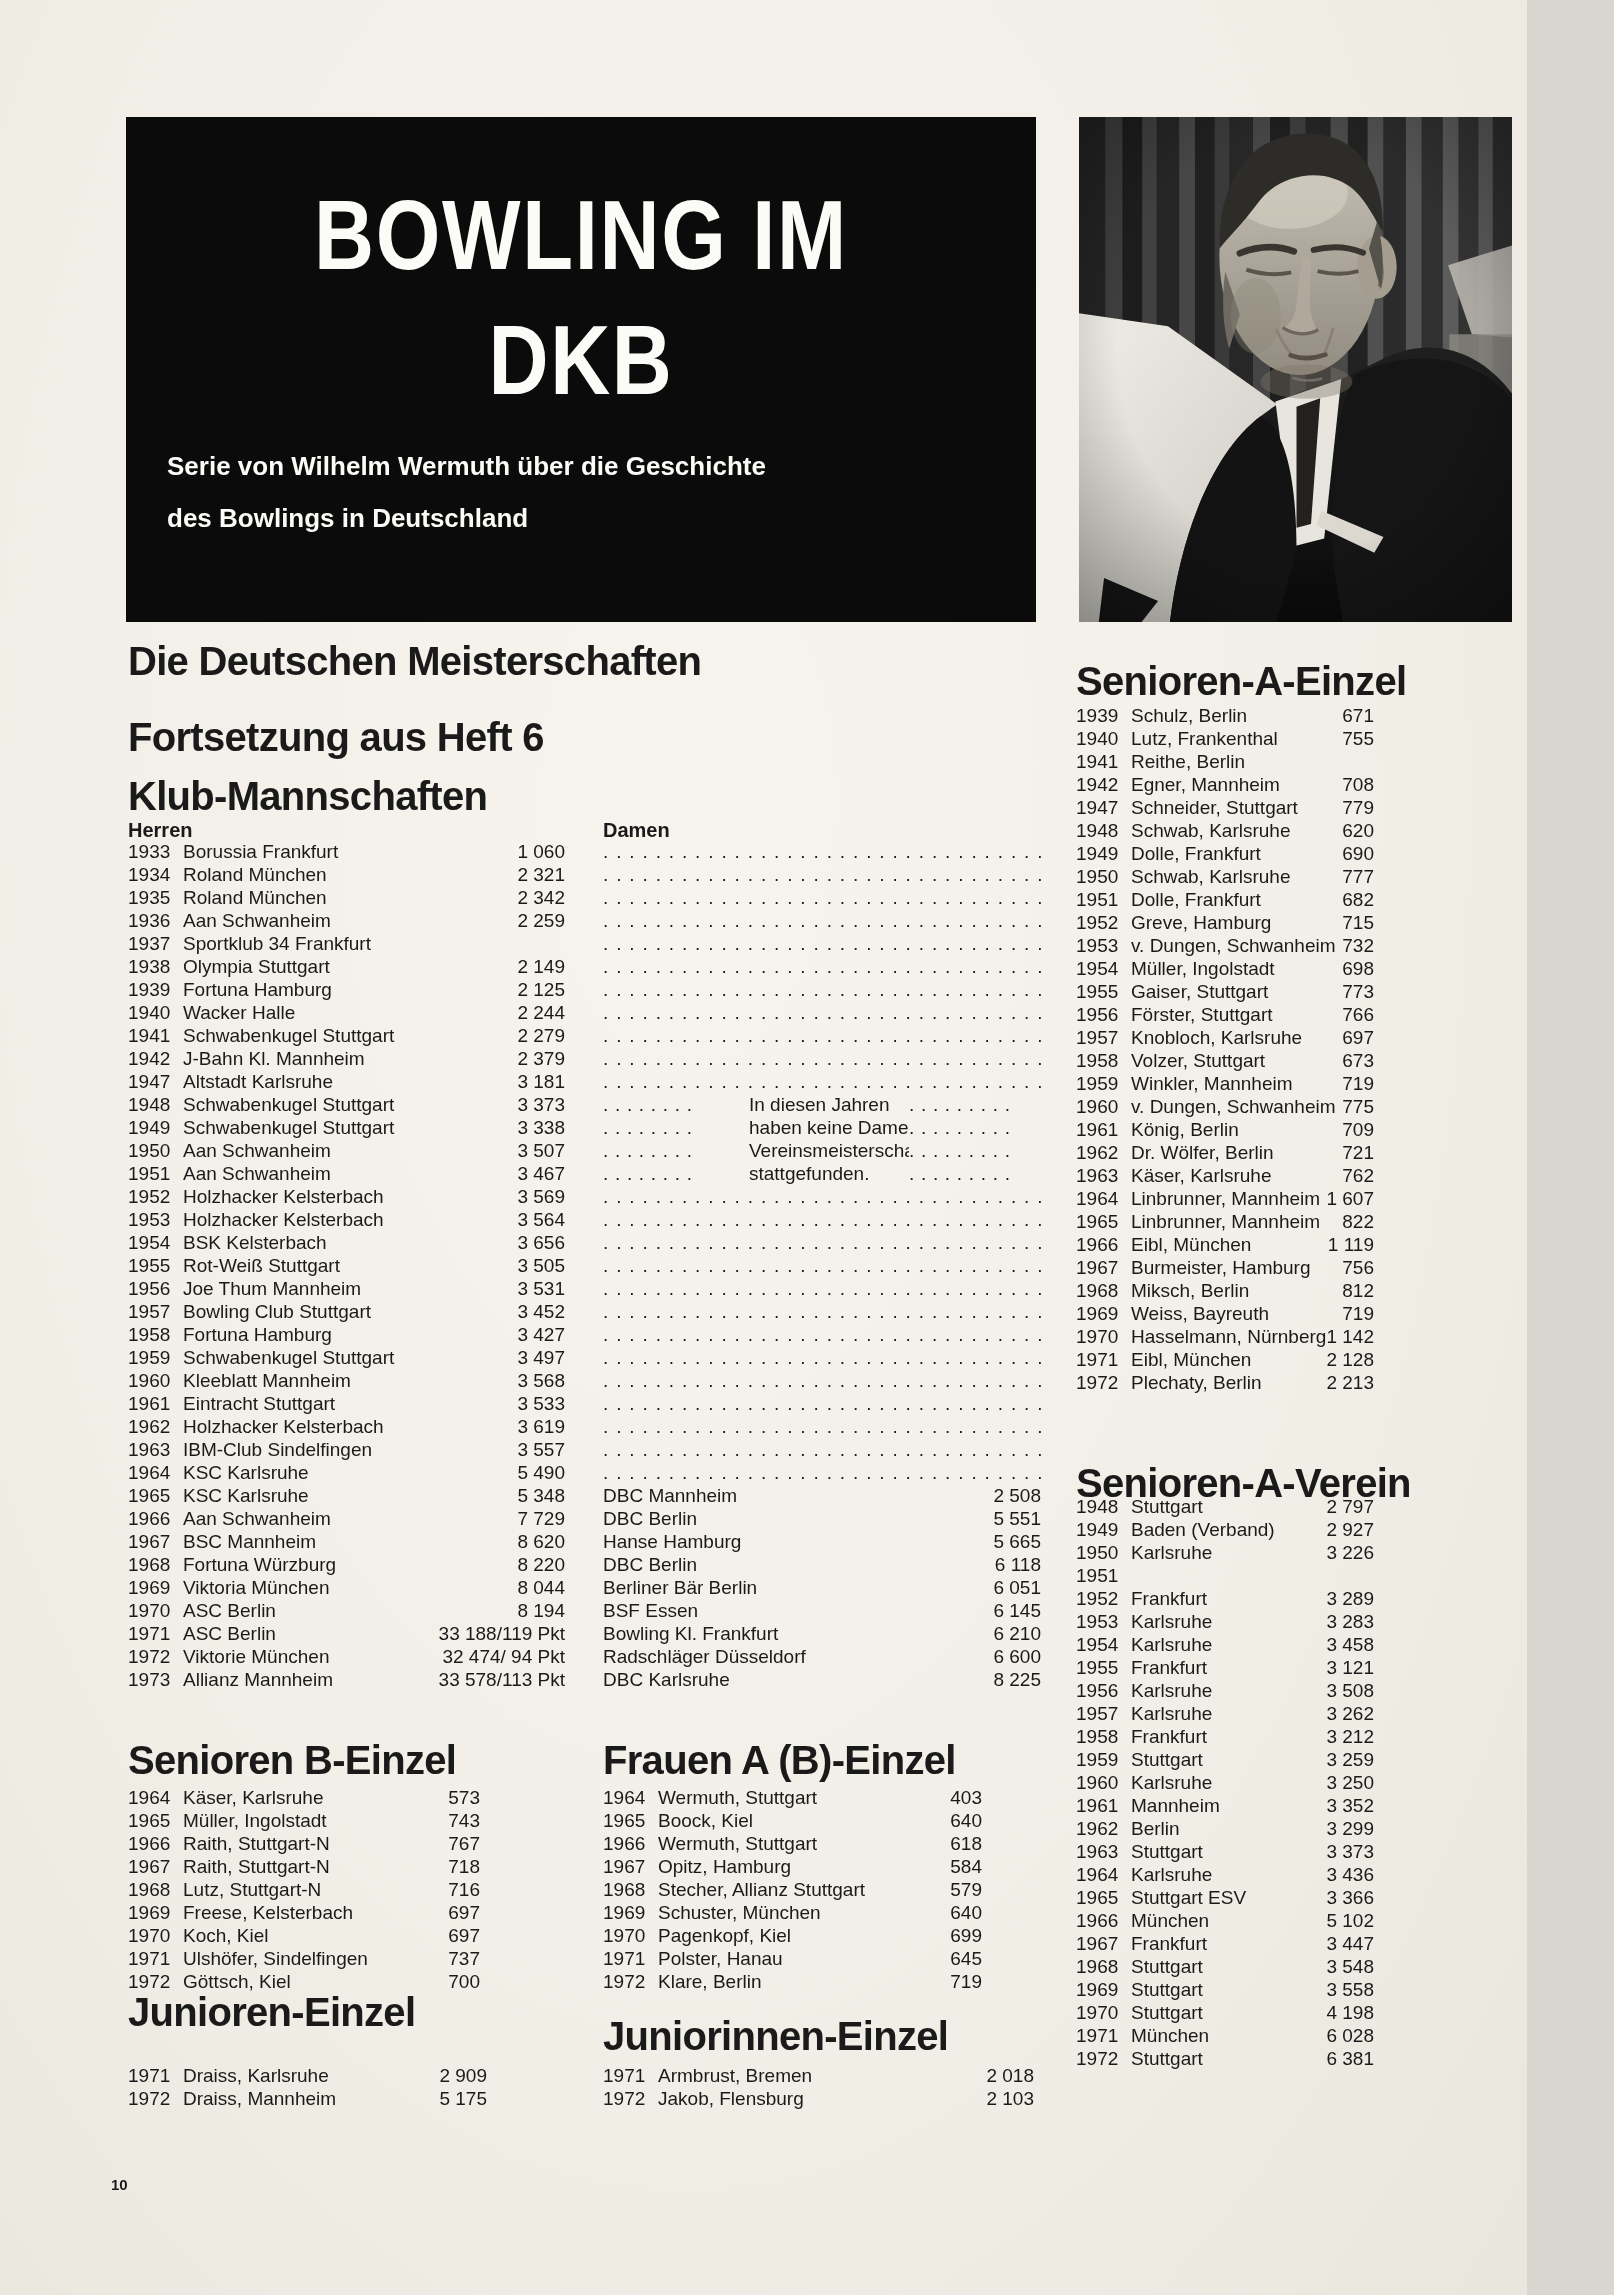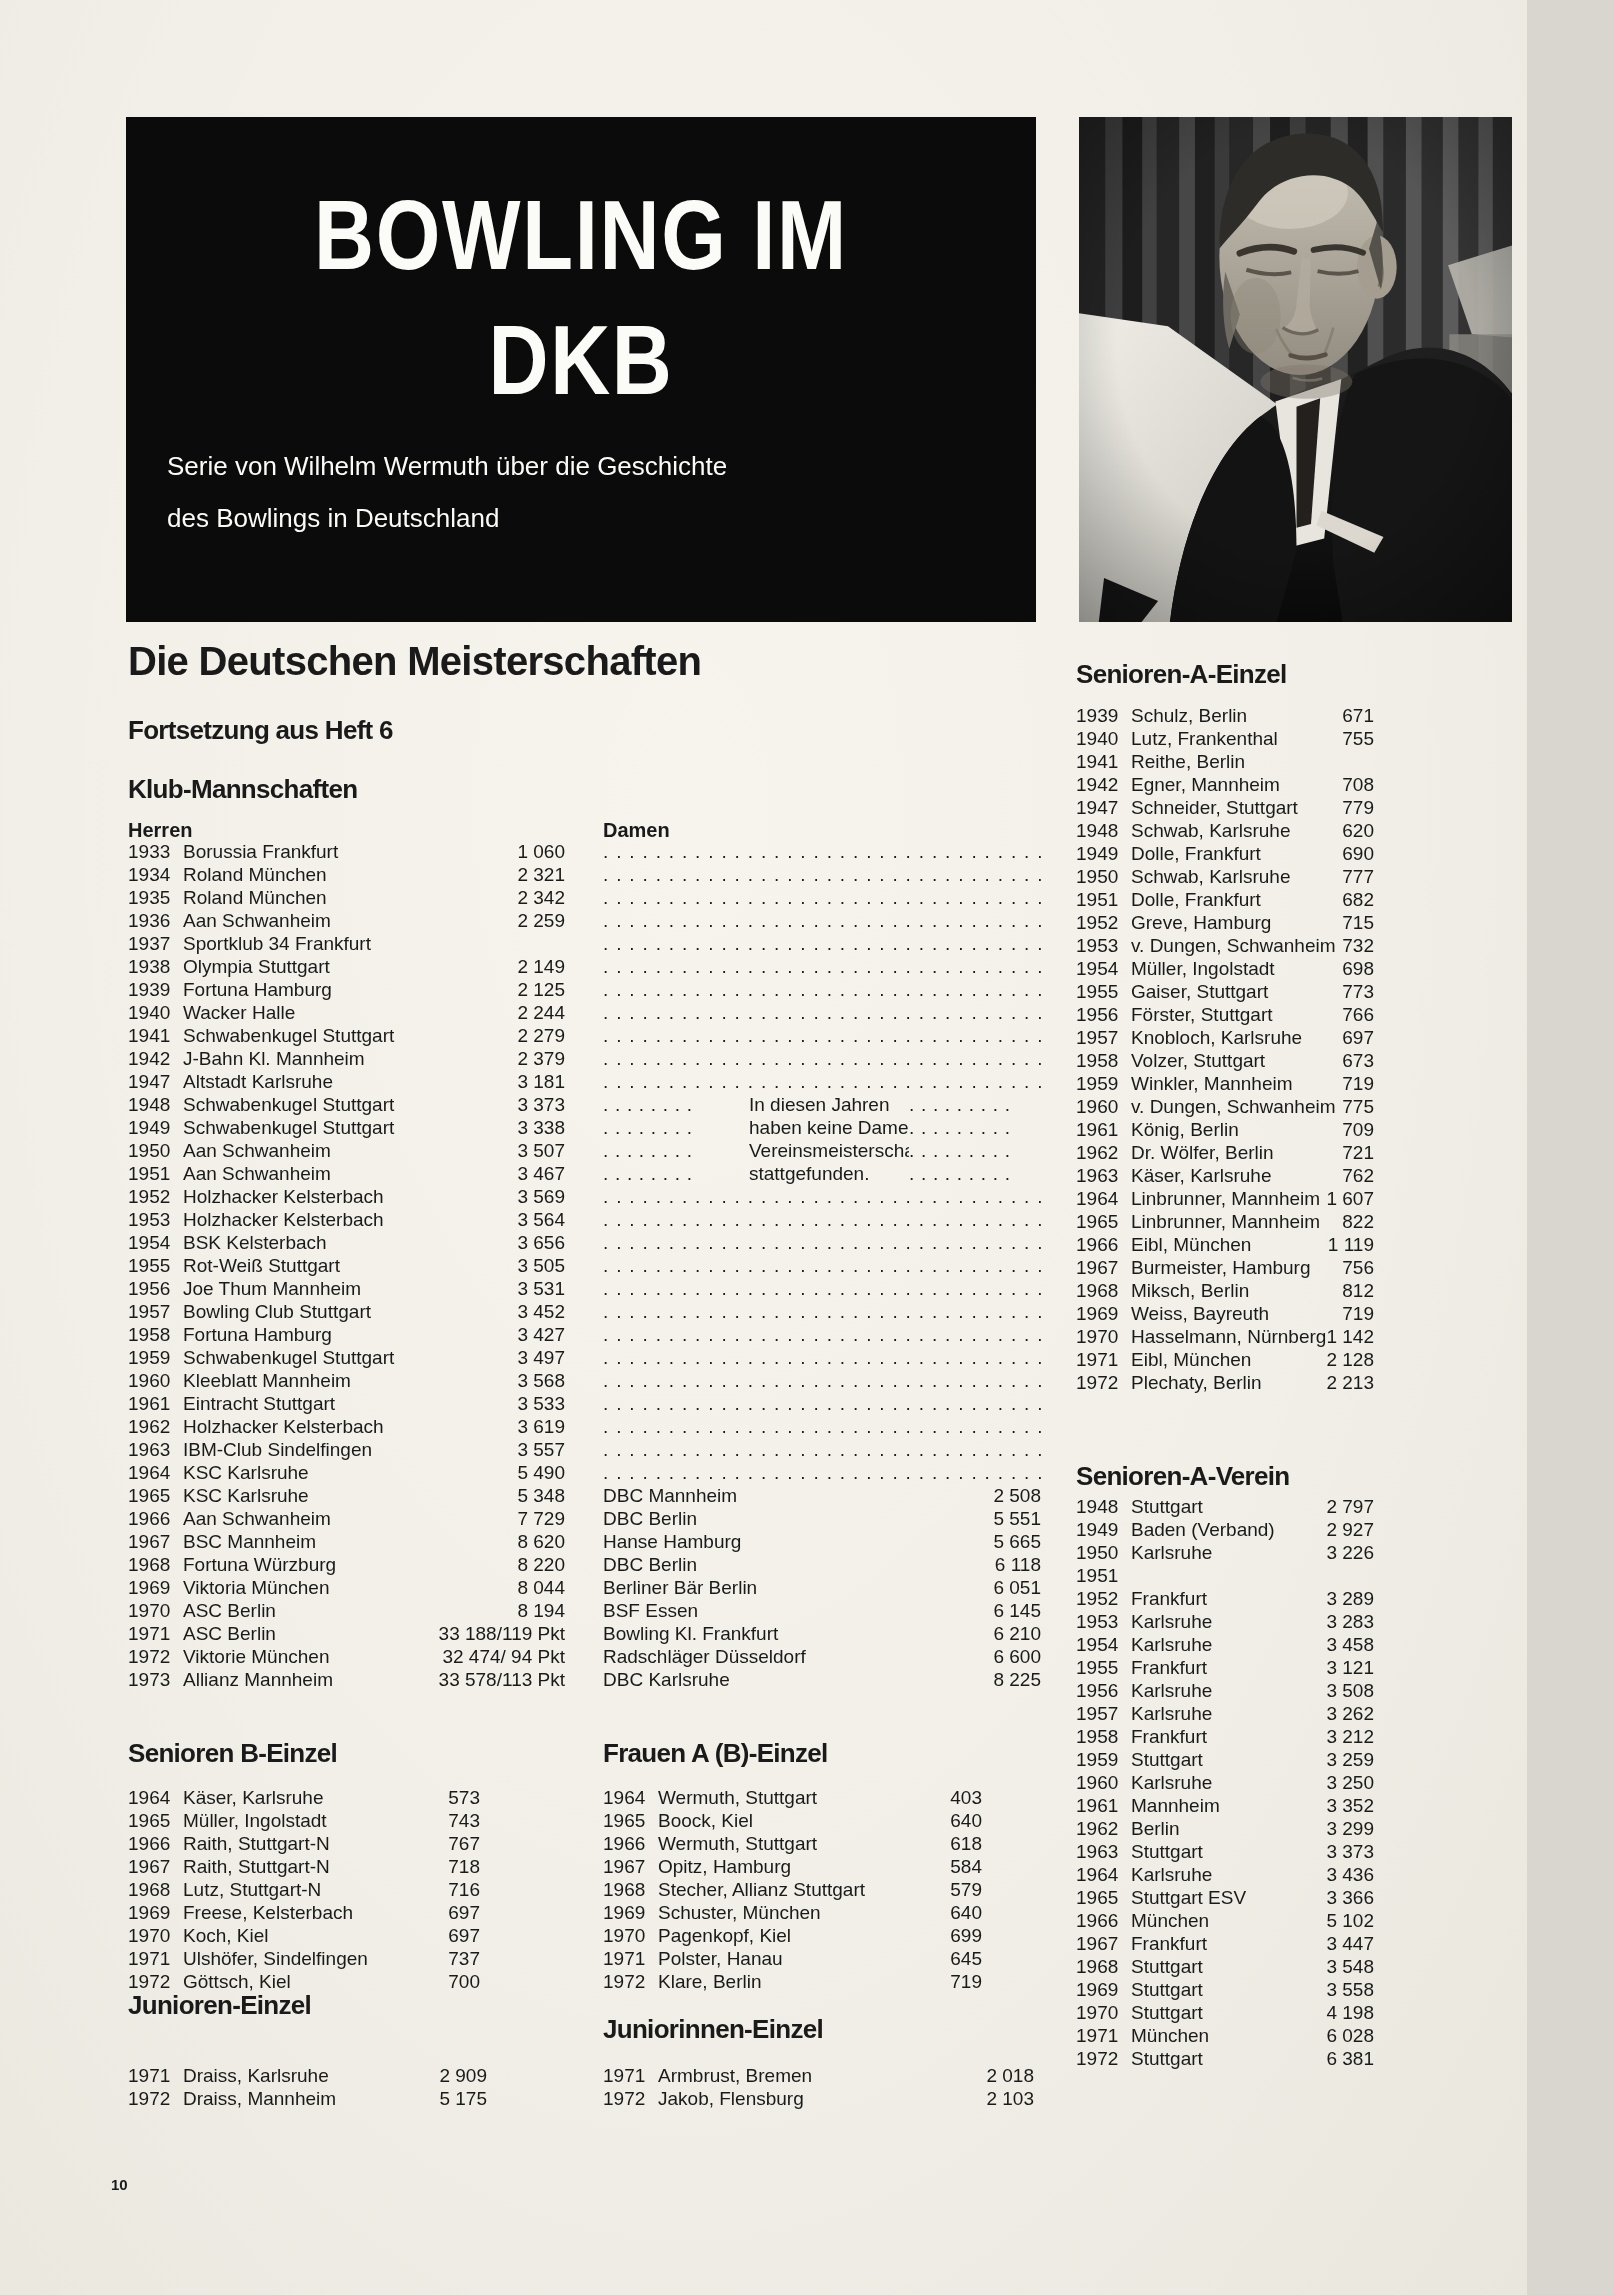--- a/index.html
+++ b/index.html
@@ -4,29 +4,29 @@
 <style>
   html,body{margin:0;padding:0}
   body{background:#d8d6ce;font-family:"Liberation Sans","DejaVu Sans",sans-serif}
   #page{position:relative;width:1527px;height:2295px;overflow:hidden;color:#1a1a1a;
         background:radial-gradient(ellipse at 45% 35%,#f6f4ed 0%,#f1efe7 55%,#e8e6dd 100%)}
 
   
   .banner{position:absolute;left:126px;top:117px;width:910px;height:505px;background:#0b0b0b;color:#fbfbf7}
   .banner .titles{margin-top:55px;text-align:center}
   .bt{font-weight:bold;font-size:99px;line-height:125px;letter-spacing:2px;transform:scaleX(.84);transform-origin:center;white-space:nowrap}
-  .banner .sub{margin:18.4px 0 0 41px;font-weight:normal;font-size:26px;line-height:52px;white-space:nowrap}
+  .banner .sub{margin:18.4px 0 0 41px;font-weight:bold;font-size:26px;line-height:52px;white-space:nowrap}
 
   
   .photo{position:absolute;left:1079px;top:117px;width:433px;height:505px}
   .photo svg{display:block;width:100%;height:100%}
 
   
   .h1{position:absolute;font-weight:bold;font-size:40px;letter-spacing:-0.7px;white-space:nowrap}
-  .h2{position:absolute;font-weight:bold;font-size:26px;letter-spacing:-0.7px;white-space:nowrap}
+  .h2{position:absolute;font-weight:bold;font-size:40px;letter-spacing:-0.7px;white-space:nowrap}
   .col-label{position:absolute;font-weight:bold;font-size:20px;white-space:nowrap}
   .pageno{position:absolute;left:111px;top:2176px;font-weight:bold;font-size:15px}
 
   
   .list{position:absolute;font-size:19px}
   .row{display:flex;height:23px;line-height:23px;white-space:pre}
   .list-r .row{height:23px;line-height:23px}
   .year{flex:0 0 55px}
   .name{flex:1 1 auto;overflow:hidden}
   .val{flex:0 0 auto}

